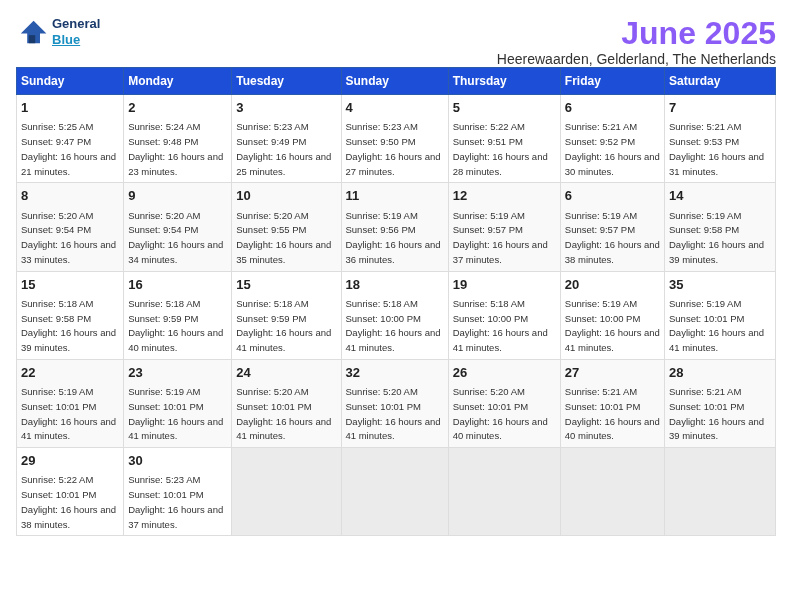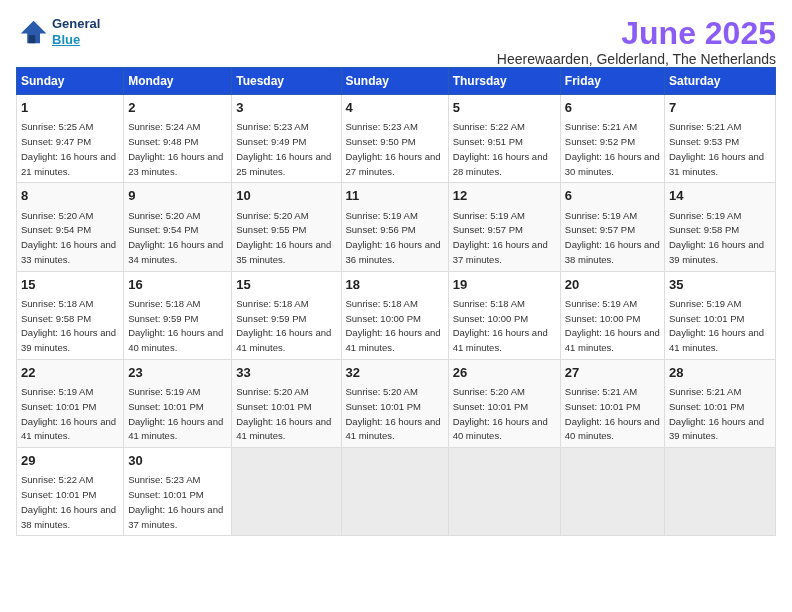--- a/index.html
+++ b/index.html
@@ -154,21 +154,21 @@
         <td><span class="day-num">16</span><span class="day-info">Sunrise: 5:18 AM<br>Sunset: 9:59 PM<br>Daylight: 16 hours and 40 minutes.</span></td>
         <td><span class="day-num">15</span><span class="day-info">Sunrise: 5:18 AM<br>Sunset: 9:59 PM<br>Daylight: 16 hours and 41 minutes.</span></td>
         <td><span class="day-num">18</span><span class="day-info">Sunrise: 5:18 AM<br>Sunset: 10:00 PM<br>Daylight: 16 hours and 41 minutes.</span></td>
         <td><span class="day-num">19</span><span class="day-info">Sunrise: 5:18 AM<br>Sunset: 10:00 PM<br>Daylight: 16 hours and 41 minutes.</span></td>
         <td><span class="day-num">20</span><span class="day-info">Sunrise: 5:19 AM<br>Sunset: 10:00 PM<br>Daylight: 16 hours and 41 minutes.</span></td>
         <td><span class="day-num">35</span><span class="day-info">Sunrise: 5:19 AM<br>Sunset: 10:01 PM<br>Daylight: 16 hours and 41 minutes.</span></td>
       </tr>
       <tr>
         <td><span class="day-num">22</span><span class="day-info">Sunrise: 5:19 AM<br>Sunset: 10:01 PM<br>Daylight: 16 hours and 41 minutes.</span></td>
         <td><span class="day-num">23</span><span class="day-info">Sunrise: 5:19 AM<br>Sunset: 10:01 PM<br>Daylight: 16 hours and 41 minutes.</span></td>
-        <td><span class="day-num">33</span><span class="day-info">Sunrise: 5:20 AM<br>Sunset: 10:01 PM<br>Daylight: 16 hours and 41 minutes.</span></td>
+        <td><span class="day-num">24</span><span class="day-info">Sunrise: 5:20 AM<br>Sunset: 10:01 PM<br>Daylight: 16 hours and 41 minutes.</span></td>
         <td><span class="day-num">32</span><span class="day-info">Sunrise: 5:20 AM<br>Sunset: 10:01 PM<br>Daylight: 16 hours and 41 minutes.</span></td>
         <td><span class="day-num">26</span><span class="day-info">Sunrise: 5:20 AM<br>Sunset: 10:01 PM<br>Daylight: 16 hours and 40 minutes.</span></td>
         <td><span class="day-num">27</span><span class="day-info">Sunrise: 5:21 AM<br>Sunset: 10:01 PM<br>Daylight: 16 hours and 40 minutes.</span></td>
         <td><span class="day-num">28</span><span class="day-info">Sunrise: 5:21 AM<br>Sunset: 10:01 PM<br>Daylight: 16 hours and 39 minutes.</span></td>
       </tr>
       <tr>
         <td><span class="day-num">29</span><span class="day-info">Sunrise: 5:22 AM<br>Sunset: 10:01 PM<br>Daylight: 16 hours and 38 minutes.</span></td>
         <td><span class="day-num">30</span><span class="day-info">Sunrise: 5:23 AM<br>Sunset: 10:01 PM<br>Daylight: 16 hours and 37 minutes.</span></td>
         <td class="empty-cell"></td>
         <td class="empty-cell"></td>

